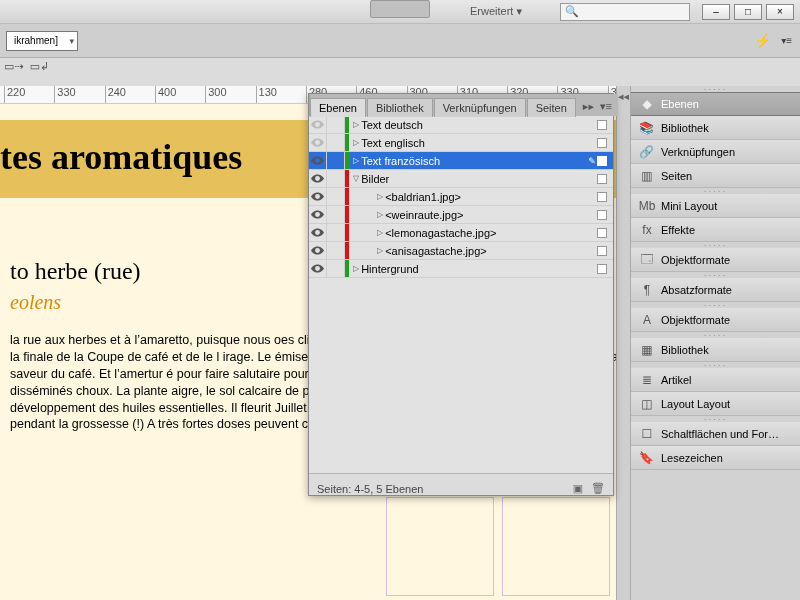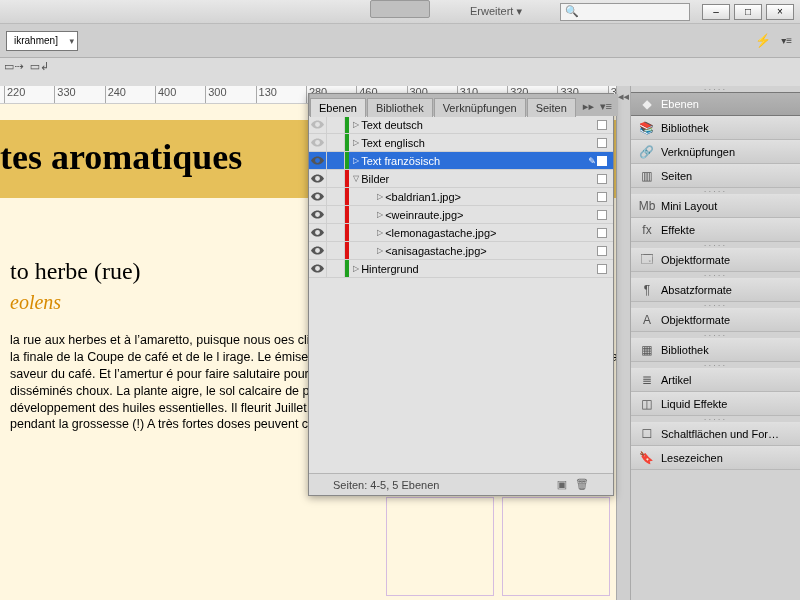--- a/index.html
+++ b/index.html
@@ -58,21 +58,21 @@
 .eye.ghost svg path { fill:#bbb; }
 .lockcol { width:18px; height:17px; border-right:1px solid #cfcfcf; }
 .colbar { width:4px; height:17px; }
 .layer-label { flex:1; padding-left:4px; display:flex; align-items:center; gap:2px; }
 .layer-label .tw { font-size:8px; color:#666; }
 .layer-row.selected .layer-label .tw { color:#dfe9fb; }
 .layer-row.child .layer-label { padding-left:28px; }
 .rowbox { width:10px; height:10px; border:1px solid #999; background:#fff; }
 .layer-row.selected .rowbox { background:#fff; border-color:#fff; }
 .penmark { width:10px; font-size:9px; color:#fff; text-align:center; }
-.layers-footer { height:22px; background:#dcdcdc; border-top:1px solid #b5b5b5; display:flex; align-items:center; padding:0 24px; font-size:10px; color:#444; }
+.layers-footer { height:22px; background:#dcdcdc; border-top:1px solid #b5b5b5; display:flex; align-items:flex-end; padding:0 8px; font-size:10px; color:#444; }
 .layers-footer .ficons { margin-left:auto; display:flex; gap:8px; color:#666; }
 
 
 .c-green { background:#1fa01f; }
 .c-red { background:#d11; }
 
 </style>
 </head>
 <body>
 
@@ -179,21 +179,21 @@
       <span class="picon">▦</span>
       <span>Bibliothek</span>
     </div>
     <div class="panel-sep"></div>
     <div class="panel-item">
       <span class="picon">≣</span>
       <span>Artikel</span>
     </div>
     <div class="panel-item">
       <span class="picon">◫</span>
-      <span>Liquid Effekte</span>
+      <span>Layout Layout</span>
     </div>
     <div class="panel-sep"></div>
     <div class="panel-item">
       <span class="picon">☐</span>
       <span>Schaltflächen und For…</span>
     </div>
     <div class="panel-item">
       <span class="picon">🔖</span>
       <span>Lesezeichen</span>
     </div>

